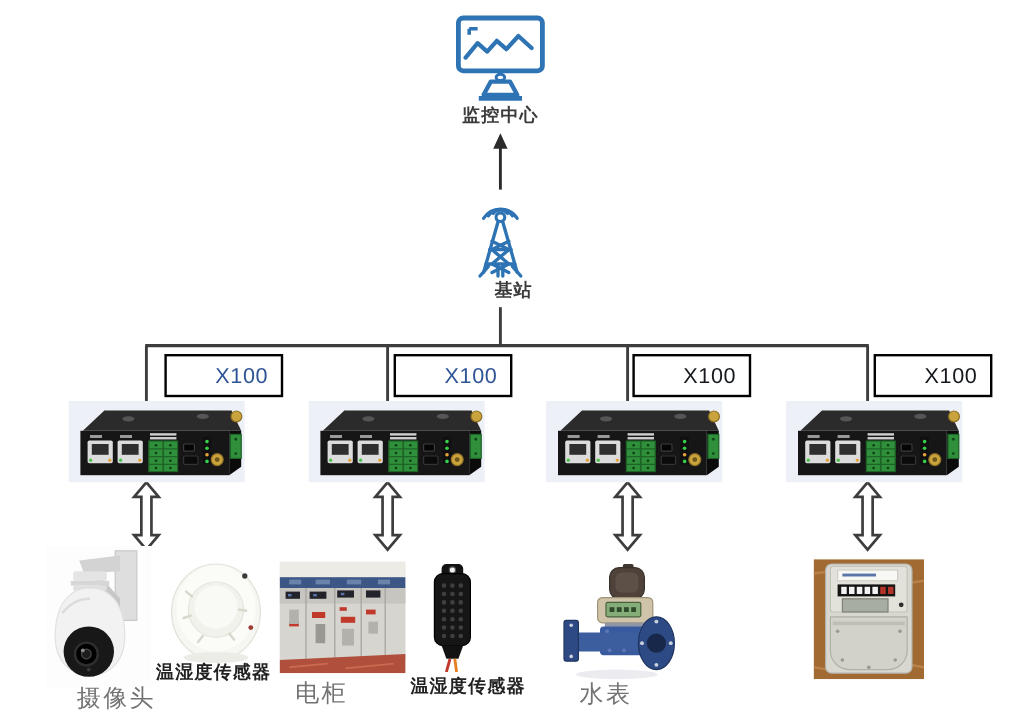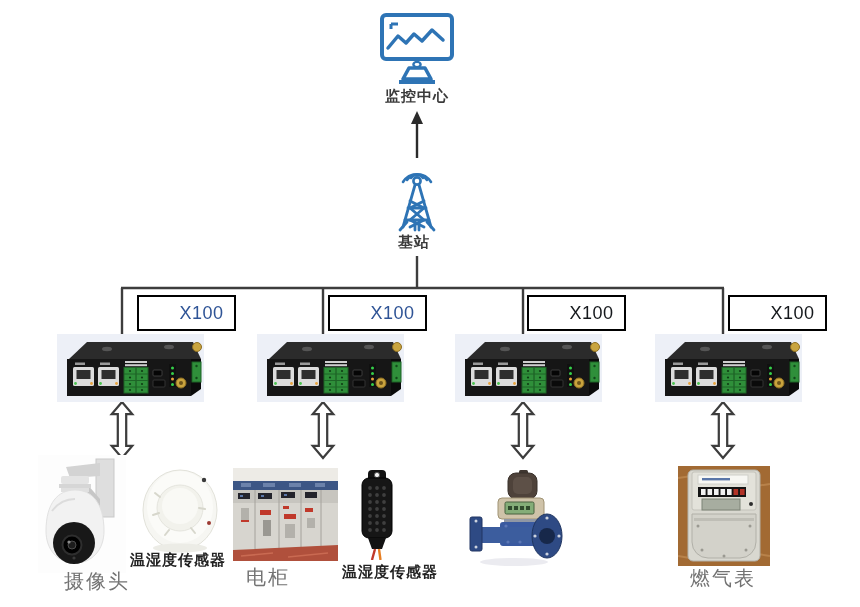--- a/index.html
+++ b/index.html
@@ -81,21 +81,21 @@
         <line x1="11" y1="60" x2="35" y2="60"></line>
         <polyline points="16,41 30,48 16,60 30,67"></polyline>
         <polyline points="30,41 16,48 30,60 16,67"></polyline>
         <line x1="6" y1="70" x2="13" y2="62"></line>
         <line x1="40" y1="70" x2="33" y2="62"></line>
         <line x1="21" y1="62" x2="21" y2="70"></line>
         <line x1="25" y1="62" x2="25" y2="70"></line>
       </g>
     </svg>
   </div>
-  <div class="abs toplabel" style="left:364px;top:233px;width:100px;">基站</div>
+  <div class="abs toplabel" style="left:378px;top:233px;width:100px;">基站</div>
 
   <div class="abs x100-box" style="left:137px;top:295px;">
     <span style="color: rgb(47, 84, 150);">X100</span>
   </div>
   <div class="abs x100-box" style="left:328px;top:295px;">
     <span style="color: rgb(47, 84, 150);">X100</span>
   </div>
   <div class="abs x100-box" style="left:527px;top:295px;">
     <span style="color: rgb(21, 24, 28);">X100</span>
   </div>
@@ -485,20 +485,21 @@
           <circle cx="91" cy="66" r="1.6"></circle>
         </g>
       <g fill="#5c77b5">
           <circle cx="38" cy="56" r="1.6"></circle>
           <circle cx="52" cy="72" r="1.6"></circle>
           <circle cx="40" cy="72" r="1.6"></circle>
         </g>
       <ellipse cx="46" cy="92" rx="34" ry="4" fill="#ebebf0"></ellipse>
     </svg>
   </div>
+  <div class="abs dev-label-serif" style="left:455px;top:565px;width:100px;">水表</div>
 
   <div class="abs device" style="left:678px;top:466px;">
     <svg width="92" height="100" viewBox="0 0 92 100">
       <rect width="92" height="100" fill="#a26a33"></rect>
       <g stroke="#b8824a" stroke-width="2">
           <line x1="0" y1="12" x2="14" y2="10"></line>
           <line x1="78" y1="20" x2="92" y2="18"></line>
           <line x1="0" y1="90" x2="12" y2="92"></line>
           <line x1="80" y1="88" x2="92" y2="90"></line>
         </g>
@@ -524,15 +525,14 @@
       <rect x="16" y="52" width="60" height="3" fill="#bfbeb6"></rect>
       <g fill="#9a9991">
           <circle cx="20" cy="60" r="1.5"></circle>
           <circle cx="72" cy="60" r="1.5"></circle>
           <circle cx="24" cy="84" r="1.5"></circle>
           <circle cx="68" cy="84" r="1.5"></circle>
           <circle cx="46" cy="90" r="1.5"></circle>
         </g>
     </svg>
   </div>
-  <div class="abs dev-label-serif" style="left:673px;top:565px;width:100px;">燃气表</div>
 
 </div>
 
 </body></html>

